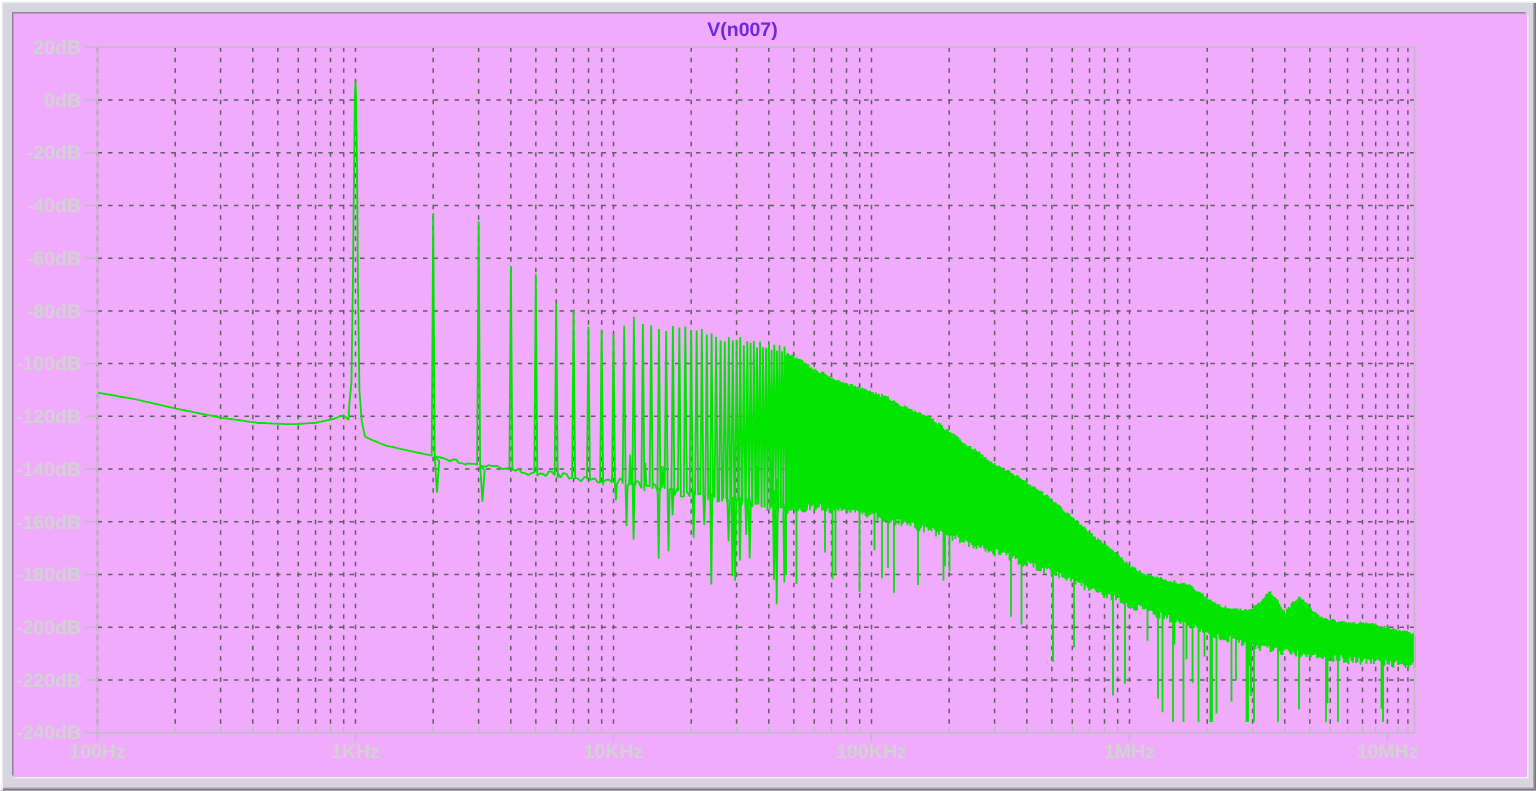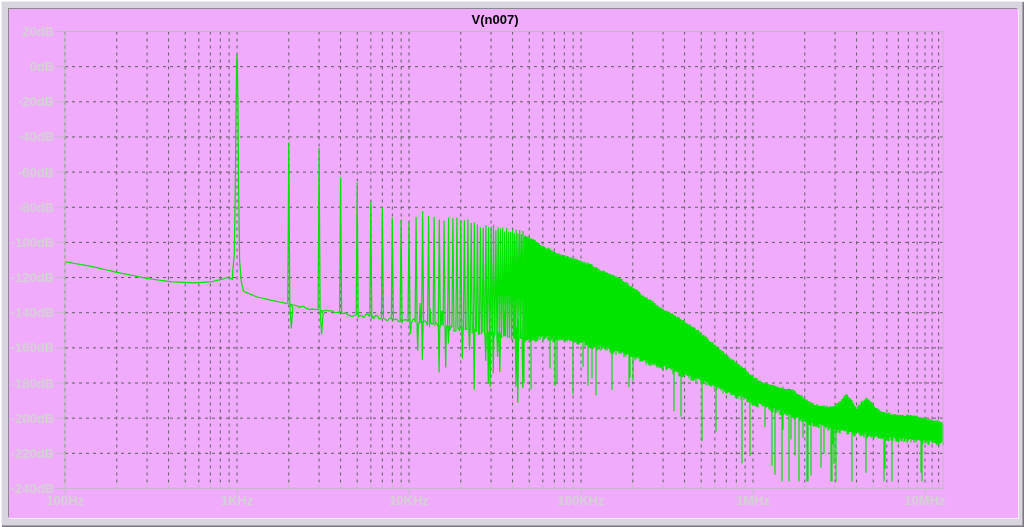--- a/index.html
+++ b/index.html
@@ -182,14 +182,14 @@
           <text x="400" y="496.45" fill="#d2d2d2" font-size="13" font-weight="bold" font-family="&quot;Liberation Sans&quot;, sans-serif" text-anchor="middle">10KHz</text>
           <text x="572" y="496.45" fill="#d2d2d2" font-size="13" font-weight="bold" font-family="&quot;Liberation Sans&quot;, sans-serif" text-anchor="middle">100KHz</text>
           <text x="744" y="496.45" fill="#d2d2d2" font-size="13" font-weight="bold" font-family="&quot;Liberation Sans&quot;, sans-serif" text-anchor="middle">1MHz</text>
           <text x="916" y="496.45" fill="#d2d2d2" font-size="13" font-weight="bold" font-family="&quot;Liberation Sans&quot;, sans-serif" text-anchor="middle">10MHz</text>
         </g>
         <g>
           <rect x="56" y="22.5" width="878" height="456.95" fill="none" stroke="#bdbdbd" stroke-width="1"></rect>
         </g>
       </svg>
   </div>
-  <div class="trace-title" id="traceTitle" style="color: #000000;">V(n007)</div>
+  <div class="trace-title" id="traceTitle" style="color: #6d28d9;">V(n007)</div>
 </div>
 
 </body></html>

